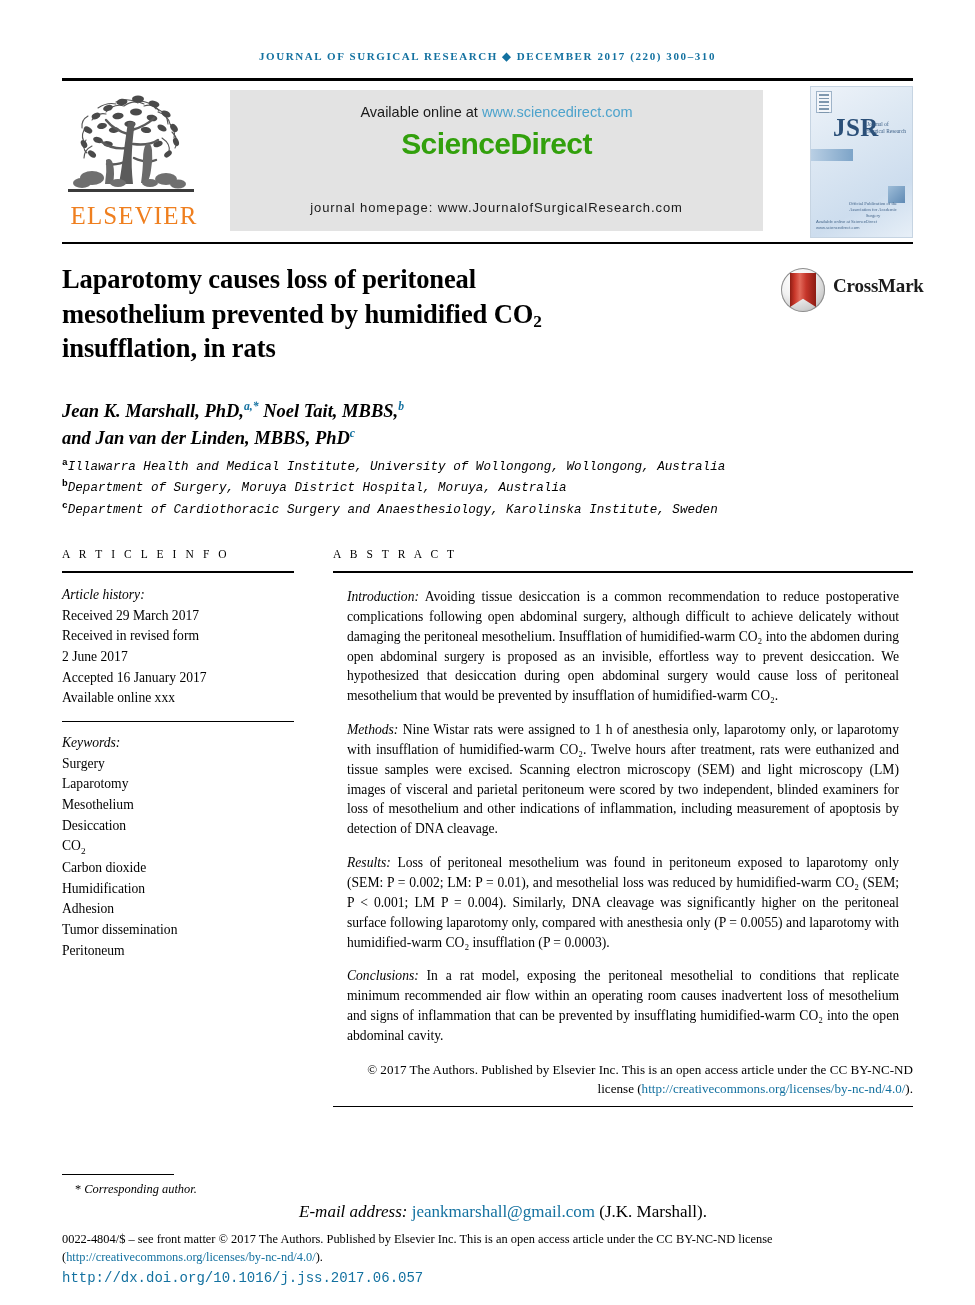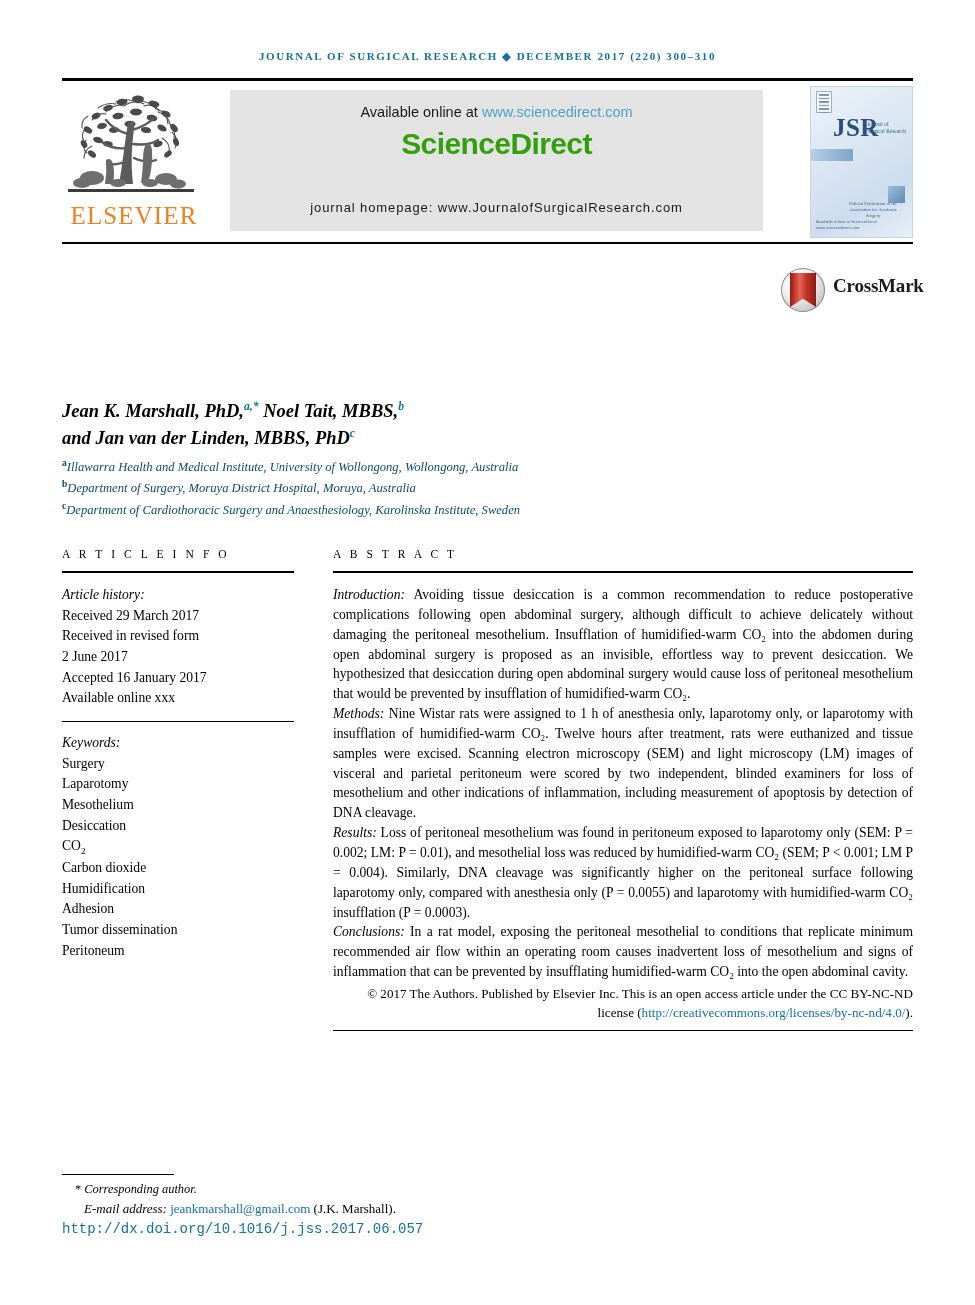--- a/index.html
+++ b/index.html
@@ -275,25 +275,25 @@
     font-size: 63%;
     font-weight: bold;
   }
   .affils {
     position: absolute;
     left: 62px;
     top: 456px;
     width: 760px;
   }
   .affil {
-    font-family: Liberation Serif, serif;
+    font-family: Liberation Mono, monospace;
     font-style: italic;
     font-size: 12.6px;
     line-height: 1.52;
-    color: #0c4a6e;
+    color: #000000;
   }
   .affil sup {
     font-style: normal;
     font-weight: bold;
     font-size: 76%;
   }
 
   
   .cols {
     position: absolute;
@@ -341,21 +341,21 @@
   .kw-list sub {
     font-size: 68%;
   }
 
   .abstract-p {
     font-family: "Liberation Serif", serif;
     font-size: 13.6px;
     line-height: 1.46;
     text-align: justify;
     color: #000;
-    margin: 0;
+    margin: 14px;
   }
   .abstract-p .lbl {
     font-style: italic;
   }
   .copyright {
     font-family: "Liberation Serif", serif;
     font-size: 13.1px;
     line-height: 1.46;
     text-align: right;
     color: #000;
@@ -386,23 +386,24 @@
   .fn-corr {
     font-family: "Liberation Serif", serif;
     font-style: italic;
     font-size: 12.4px;
     line-height: 1.5;
     padding-left: 13px;
   }
   .fn-corr .star { font-style: normal; }
   .fn-email {
     font-family: "Liberation Serif", serif;
-    font-size: 13px;
+    font-size: 17px;
     line-height: 1.5;
     padding-left: 22px;
+    text-align: center;
   }
   .fn-email .lbl { font-style: italic; }
   .fn-email a, .fn-issn a, .doi a { color: #1371a0; text-decoration: none; }
   .fn-issn {
     font-family: "Liberation Serif", serif;
     font-size: 12.4px;
     line-height: 1.48;
     margin-top: 6px;
   }
   .doi {
@@ -519,20 +520,27 @@
       </div>
       <div class="jsr-foot">
         <span>Available online at ScienceDirect</span><br>
         <span>www.sciencedirect.com</span>
       </div>
     </div>
   </div>
 
   <div class="rule-mast"></div>
 
+  <div class="title-block">
+    <h1 class="paper-title">
+      <span>Laparotomy causes loss of peritoneal</span><br>
+      <span>mesothelium prevented by humidified CO</span><sub>2</sub><br>
+      <span>insufflation, in rats</span>
+    </h1>
+  </div>
 
   <div class="crossmark">
     <div class="cm-badge">
       <div class="cm-inner"></div>
     </div>
     <div class="cm-text">CrossMark</div>
   </div>
 
   <div class="authors">
     <div class="author-line">
@@ -612,18 +620,21 @@
   <div class="footnote">
     <div class="fn-corr">
       <span class="star">*</span>
       <span>Corresponding author.</span>
     </div>
     <div class="fn-email">
       <span class="lbl">E-mail address:</span>
       <a href="#">jeankmarshall@gmail.com</a>
       <span>(J.K. Marshall).</span>
     </div>
+    <div class="fn-issn">
+      <span>0022-4804/$ – see front matter © 2017 The Authors. Published by Elsevier Inc. This is an open access article under the CC BY-NC-ND license (</span><a href="#">http://creativecommons.org/licenses/by-nc-nd/4.0/</a><span>).</span>
+    </div>
     <div class="doi">
       <a href="#">http://dx.doi.org/10.1016/j.jss.2017.06.057</a>
     </div>
   </div>
 
 </div>
 
 </body></html>

